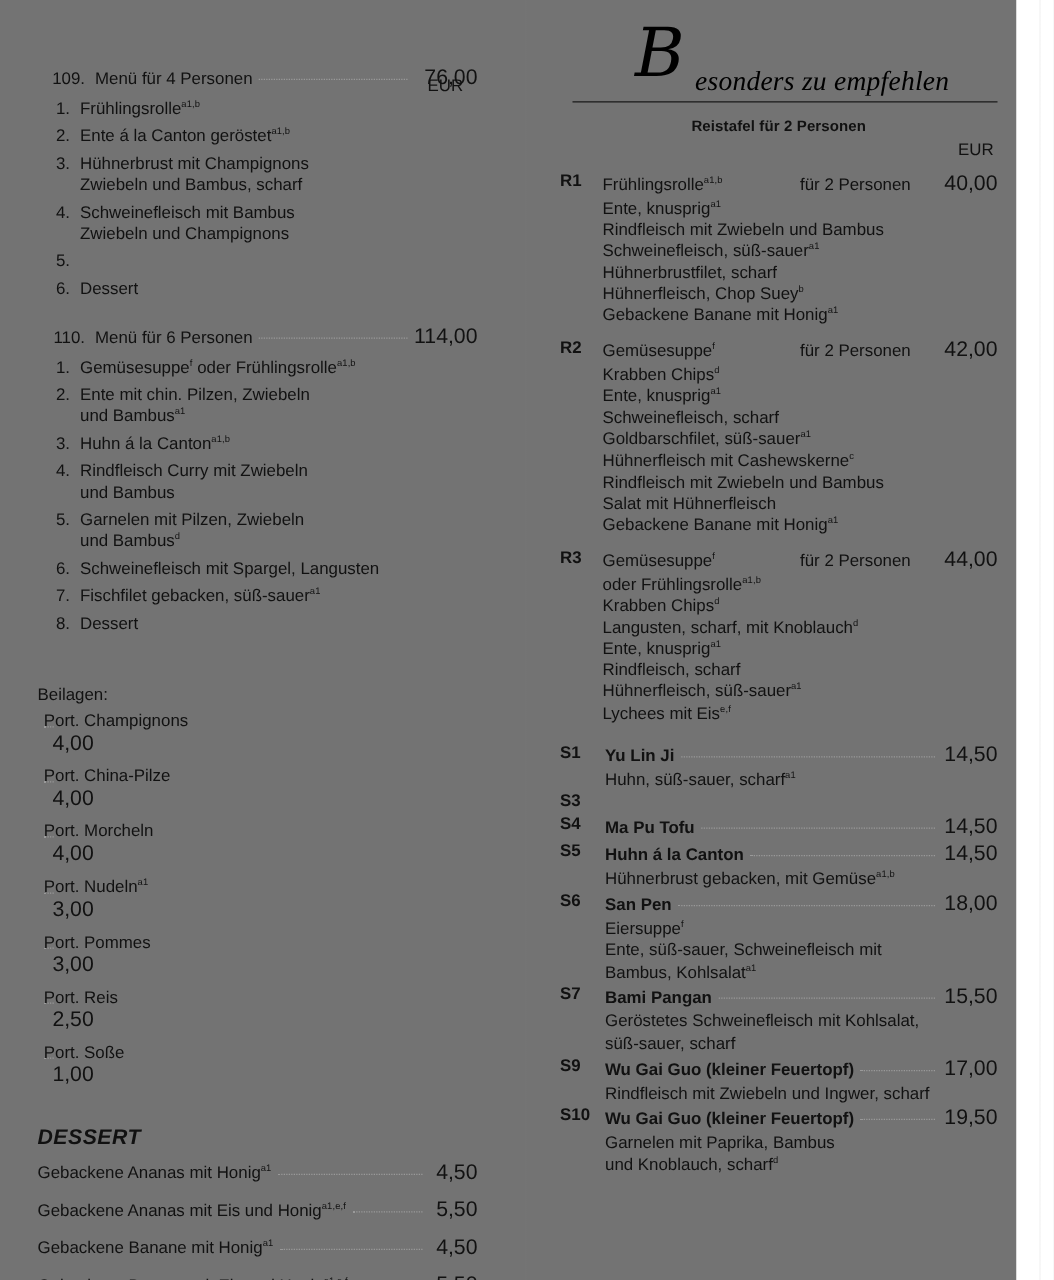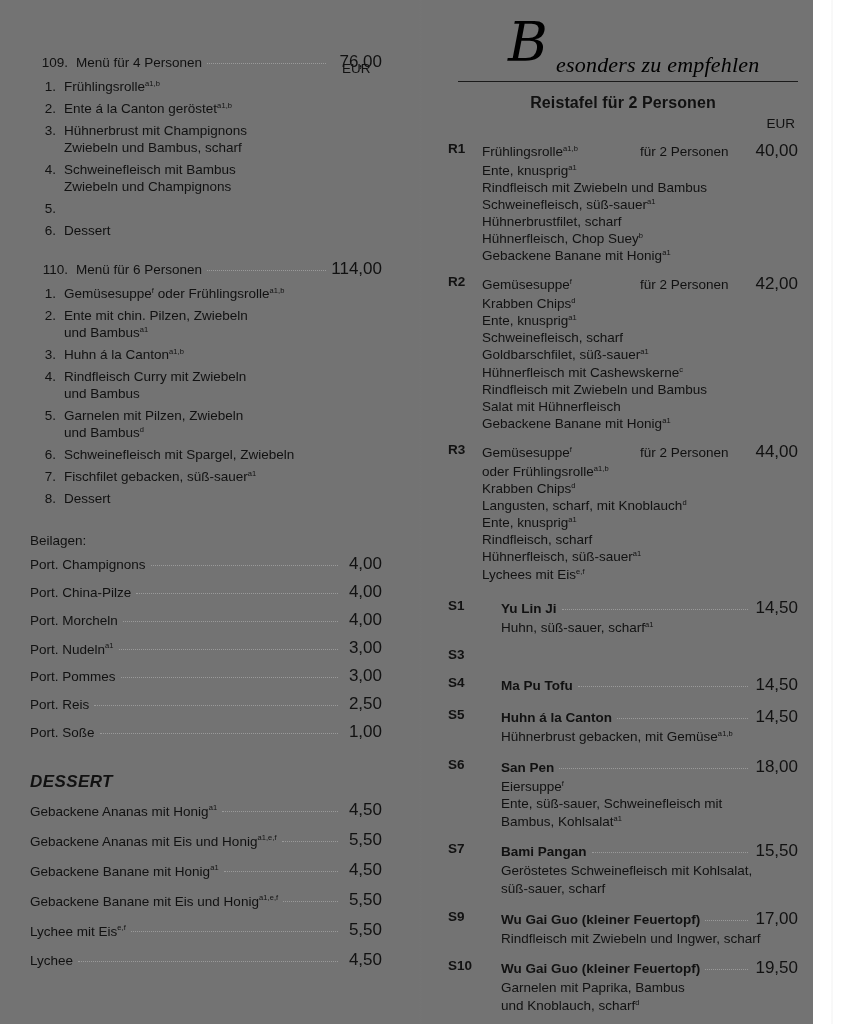--- a/index.html
+++ b/index.html
@@ -43,21 +43,21 @@
   .menu-head .ttl { margin-left: 8px; white-space: nowrap; }
   .menu-head .price { width: 52px; }
 
   .sub-list { margin: 6px 0 0 0; }
   .sub-item { display: flex; font-size: 13.5px; margin-bottom: 5px; line-height: 1.26; }
   .sub-item .snum { flex: 0 0 26px; width: 26px; text-align: right; }
   .sub-item .stxt { margin-left: 8px; }
 
   .section-label { font-size: 13.5px; margin-bottom: 6px; }
 
-  .side-row { font-size: 13.5px; margin-bottom: 8px; }
+  .side-row { font-size: 13.5px; margin-bottom: 8px; flex-direction: column; }
   .side-row .price { width: 40px; }
 
   .dessert-title {
     font-size: 17px; font-weight: bold; font-style: italic;
     letter-spacing: .4px; margin-bottom: 8px;
   }
   .dessert-row { font-size: 13.5px; margin-bottom: 10px; }
   .dessert-row .price { width: 40px; }
 
   
@@ -71,35 +71,35 @@
   .banner .rest {
     position: absolute; left: 108px; top: 26px;
     font-family: "Liberation Serif", serif;
     font-style: italic; font-size: 22px; letter-spacing: .2px; color: #000;
   }
   .banner .rule {
     position: absolute; left: 10px; top: 55px; width: 340px;
     border-bottom: 1.3px solid #1a1a1a;
   }
   .reistafel {
-    text-align: center; font-size: 16px; font-weight: bold;
+    text-align: center; font-size: 12px; font-weight: bold;
     margin-top: 6px; letter-spacing: .1px;
   }
   .eur-right { text-align: right; font-size: 13.5px; margin-top: 4px; padding-right: 3px; }
 
   .rblock { display: flex; font-size: 13.5px; margin-top: 9px; line-height: 1.27; }
   .rblock .code { flex: 0 0 34px; width: 34px; font-weight: bold; }
   .rblock .body { flex: 1 1 auto; position: relative; }
   .rblock .firstline { display: flex; align-items: baseline; }
   .rblock .firstline .n1 { flex: 1 1 auto; }
   .rblock .firstline .forp { flex: 0 0 112px; width: 112px; text-align: left; }
   .rblock .firstline .price { flex: 0 0 46px; width: 46px; }
   .rblock .more div { white-space: nowrap; }
 
-  .sblock { display: flex; font-size: 13.5px; margin-top: 10px; line-height: 1.3; gap: 17px; }
+  .sblock { display: flex; font-size: 13.5px; line-height: 1.3; }
   .sblock .code { flex: 0 0 36px; width: 36px; font-weight: bold; }
   .sblock .body { flex: 1 1 auto; }
   .sblock .titlerow { display: flex; align-items: baseline; }
   .sblock .titlerow .nm { font-weight: bold; }
   .sblock .titlerow .price { width: 46px; }
   .sblock .desc div { }
 </style>
 </head>
 <body>
 
@@ -195,40 +195,40 @@
             <div class="sub-item">
               <span class="snum">5.</span>
               <div class="stxt">
                 <div>Garnelen mit Pilzen, Zwiebeln</div>
                 <div>und Bambus<sup>d</sup></div>
               </div>
             </div>
             <div class="sub-item">
               <span class="snum">6.</span>
               <div class="stxt">
-                <div>Schweinefleisch mit Spargel, Zwiebeln</div>
+                <div>Schweinefleisch mit Spargel, Langusten</div>
               </div>
             </div>
             <div class="sub-item">
               <span class="snum">7.</span>
               <div class="stxt">
                 <div>Fischfilet gebacken, süß-sauer<sup>a1</sup></div>
               </div>
             </div>
             <div class="sub-item">
               <span class="snum">8.</span>
               <div class="stxt">
                 <div>Dessert</div>
               </div>
             </div>
           </div>
         </div>
       </div>
 
-    <div style="margin-top:26px;">
+    <div style="margin-top:41px;">
       <div class="section-label">Beilagen:</div>
       <div id="sides-list">
           <div class="side-row row">
             <span class="nm">Port. Champignons</span>
             <span class="leader"></span>
             <span class="price">4,00</span>
           </div>
           <div class="side-row row">
             <span class="nm">Port. China-Pilze</span>
             <span class="leader"></span>

